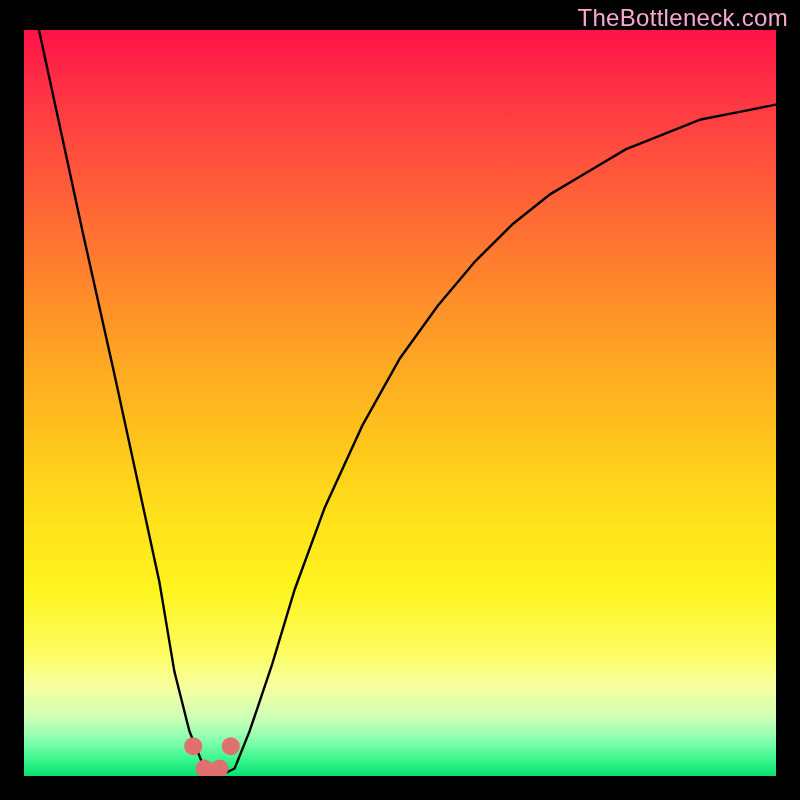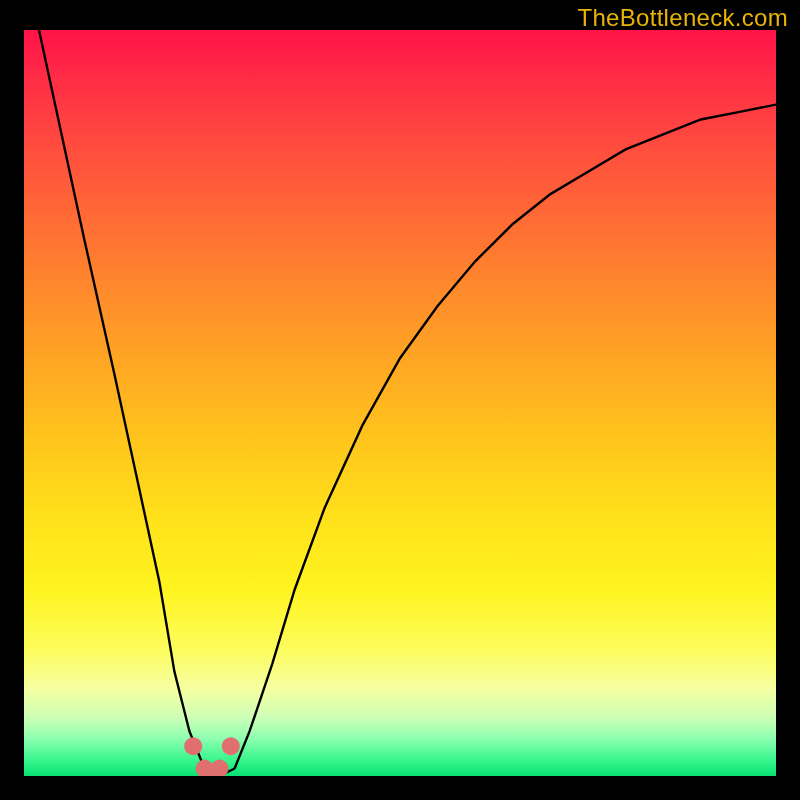--- a/index.html
+++ b/index.html
@@ -14,21 +14,21 @@
   .outer {
     position: relative;
     width: 800px;
     height: 800px;
     background: #000;
   }
   .watermark {
     position: absolute;
     top: 4px;
     right: 12px;
-    color: #eab308;
+    color: #f9a8d4;
     font-size: 24px;
     font-weight: 500;
     letter-spacing: 0.3px;
     z-index: 50;
   }
   .plot-frame {
     position: absolute;
     left: 24px;
     top: 30px;
     width: 752px;

